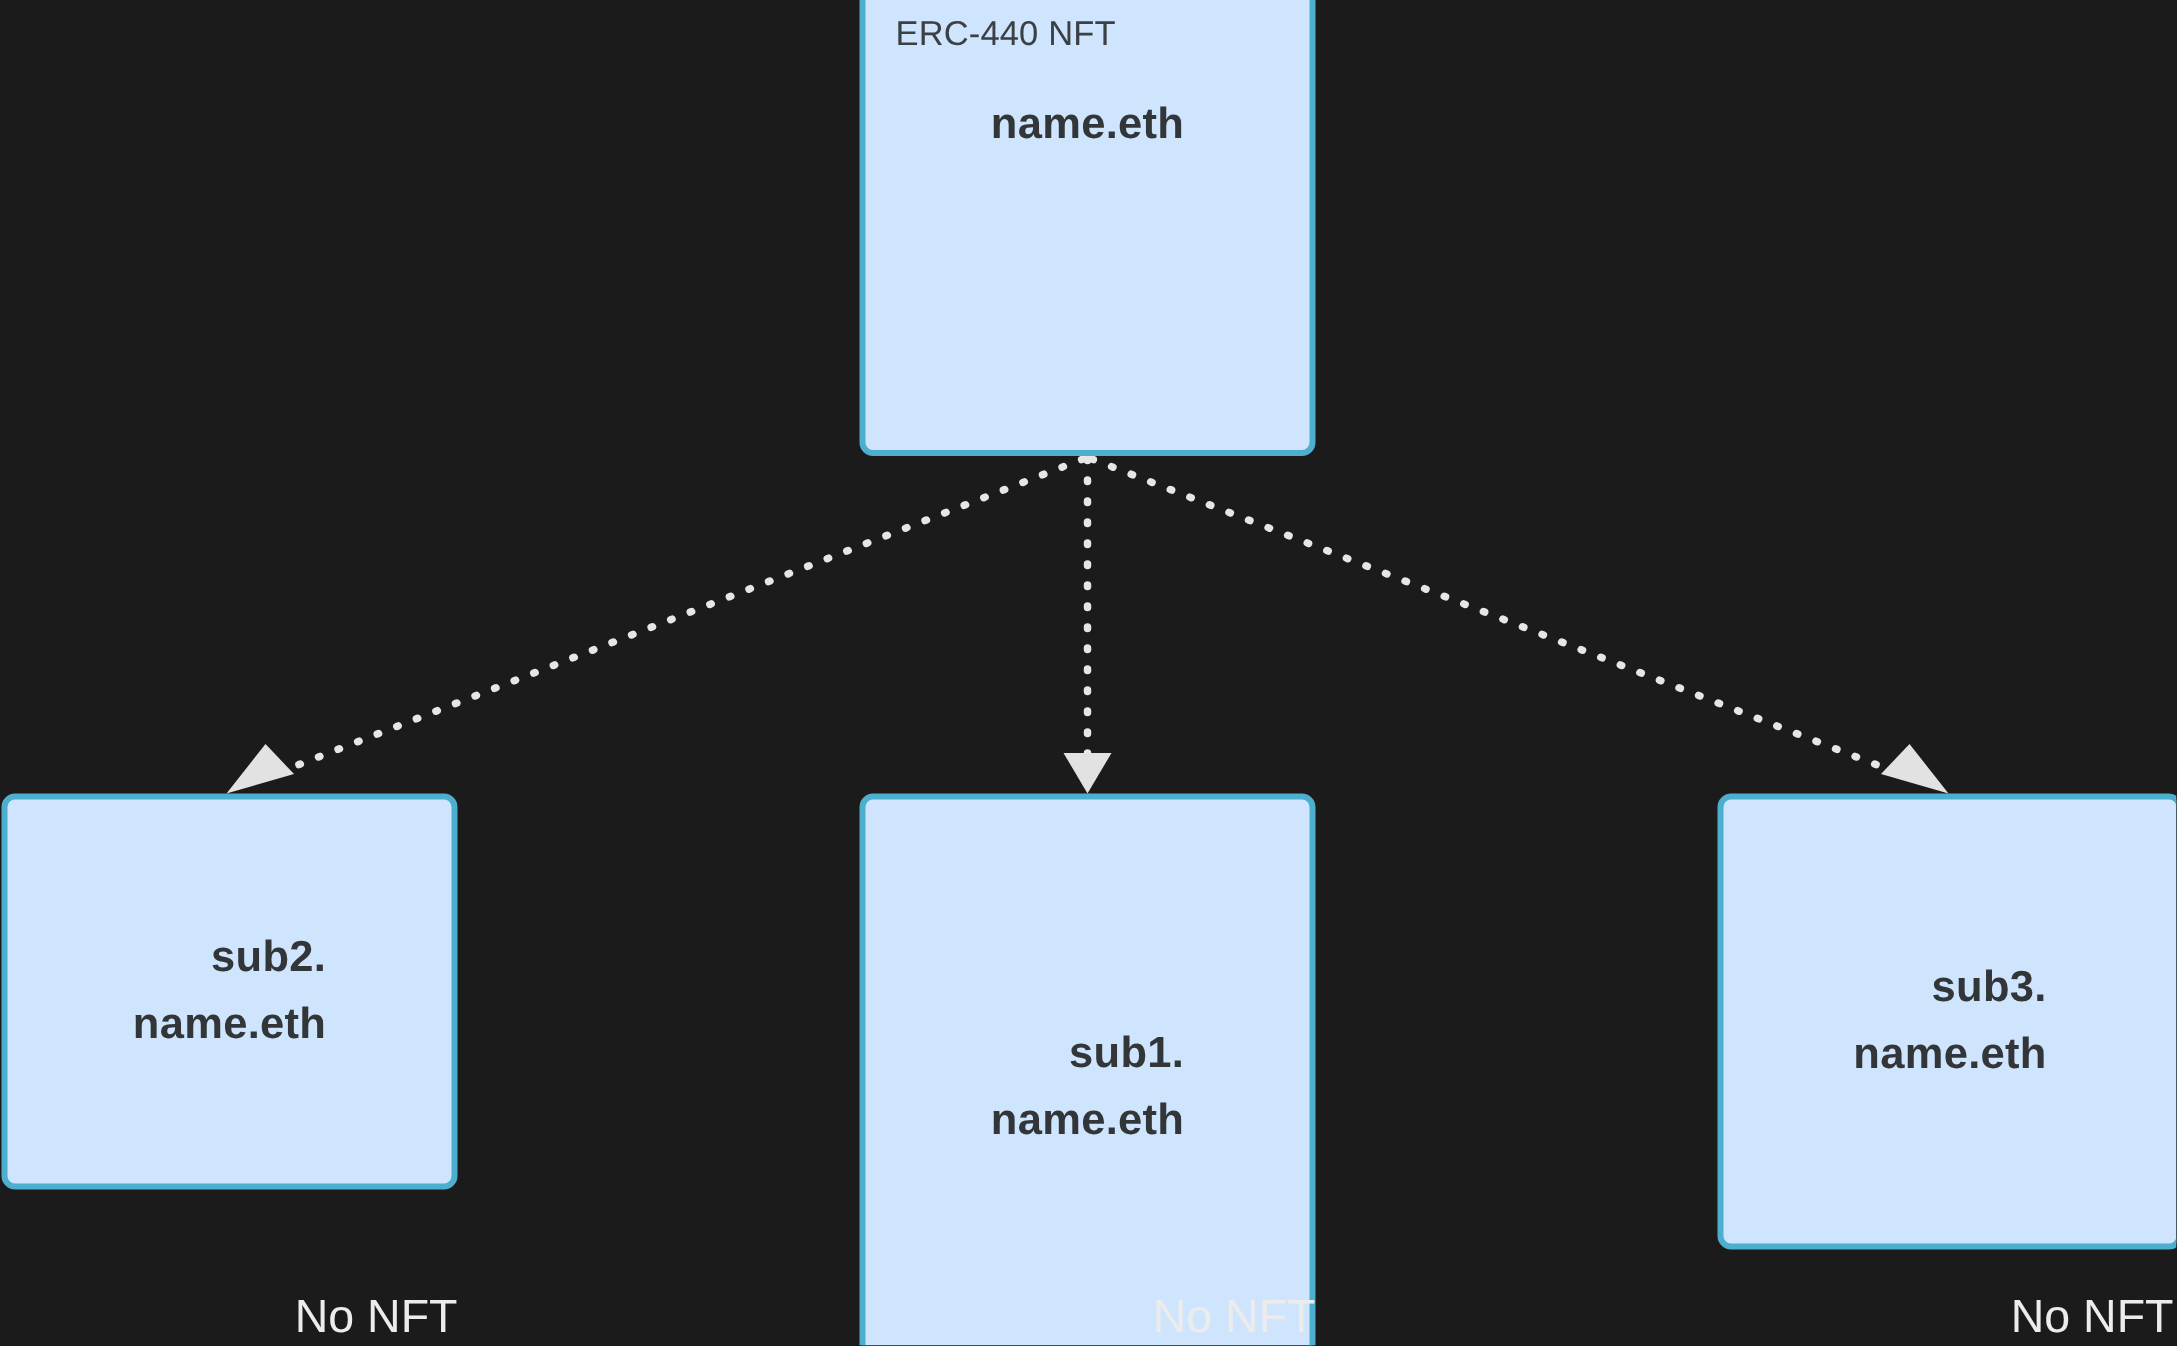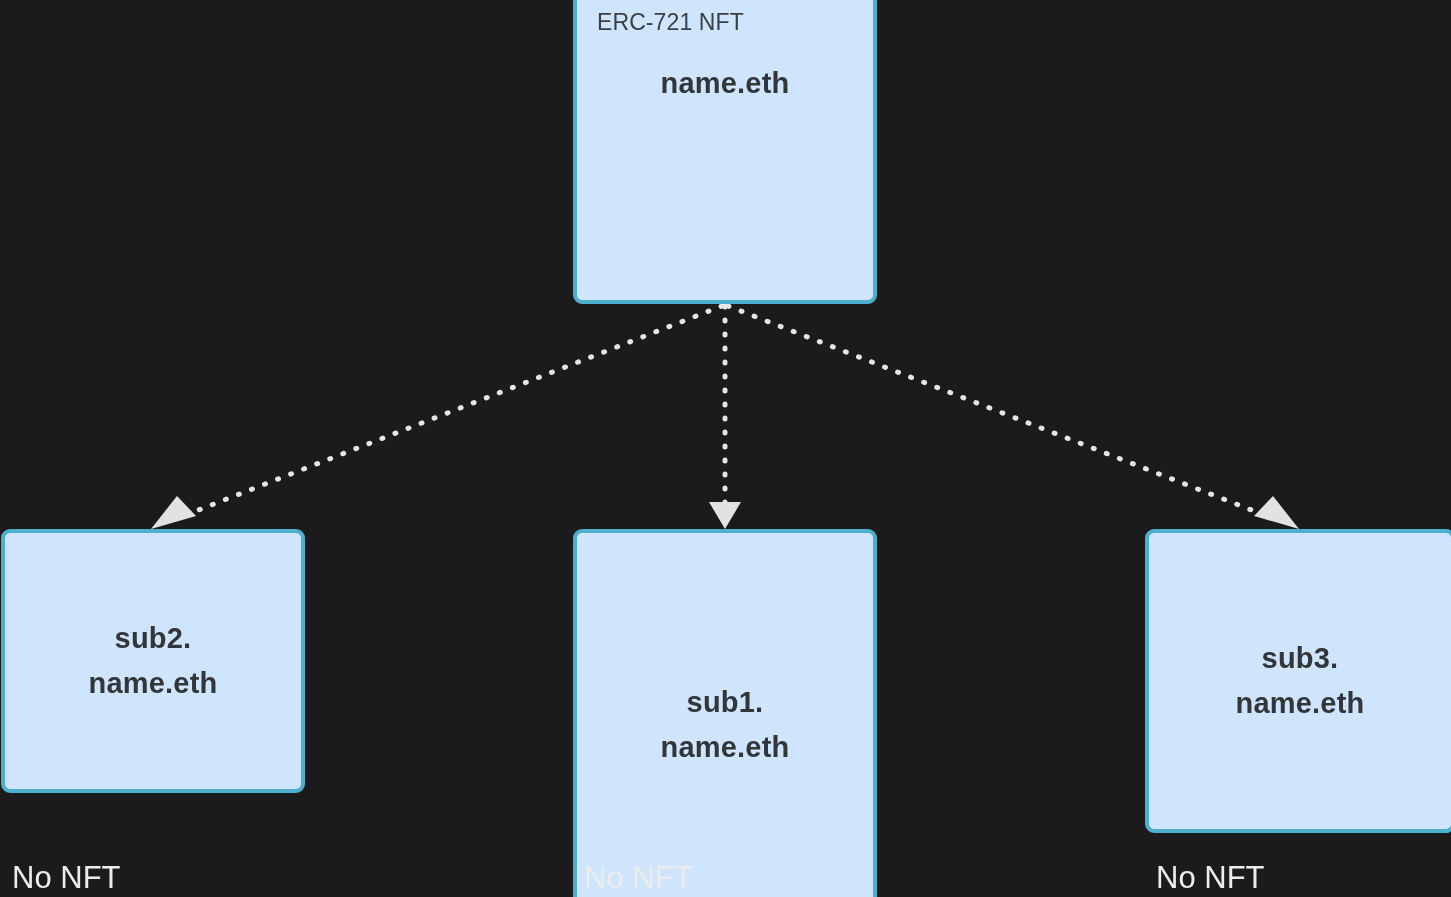--- a/index.html
+++ b/index.html
@@ -41,34 +41,33 @@
     font-size: 23px;
     font-weight: 400;
     color: #3b4045;
     letter-spacing: 0.1px;
     line-height: 1;
   }
   .node-title {
     font-size: 29px;
     font-weight: 700;
     color: #333639;
-    text-align: center;
+    text-align: right;
     line-height: 1.55;
     letter-spacing: 0.2px;
     white-space: pre-line;
   }
   .node-caption {
     position: absolute;
     font-size: 31px;
     font-weight: 400;
     color: #ececec;
-    text-align: left;
+    text-align: right;
     line-height: 1;
     white-space: nowrap;
-    padding-left: 11px;
   }
 </style>
 </head>
 <body>
 
 <div id="canvas">
 
   <svg id="edge-layer" viewBox="0 0 1451 897" width="1451" height="897" xmlns="http://www.w3.org/2000/svg">
     <g>
       <line x1="722" y1="306" x2="178" y2="518" stroke="#e6e6e6" stroke-width="5" stroke-linecap="round" stroke-dasharray="1 13"></line>
@@ -78,21 +77,21 @@
       <line x1="725" y1="306" x2="725" y2="505" stroke="#e6e6e6" stroke-width="5" stroke-linecap="round" stroke-dasharray="1 13"></line>
       <polygon points="709,502 741,502 725,529" fill="#e2e2e2"></polygon>
     </g>
     <g>
       <line x1="728" y1="306" x2="1272" y2="518" stroke="#e6e6e6" stroke-width="5" stroke-linecap="round" stroke-dasharray="1 13"></line>
       <polygon points="1254,516 1299,529 1273,496" fill="#e2e2e2"></polygon>
     </g>
   </svg>
 
   <div class="node" id="root-node" style="left:573px; top:-11px; width:304px; height:315px;">
-    <span class="node-tag">ERC-721 NFT</span>
+    <span class="node-tag">ERC-440 NFT</span>
     <span class="node-title" style="margin-bottom:126px;">name.eth</span>
   </div>
 
   <div class="node" id="sub2-node" style="left:1px; top:529px; width:304px; height:264px;">
     <span class="node-title">sub2.
 name.eth</span>
   </div>
   <span class="node-caption" style="left:1px; top:862px; width:304px;">No NFT</span>
 
   <div class="node" id="sub1-node" style="left:573px; top:529px; width:304px; height:392px;">

